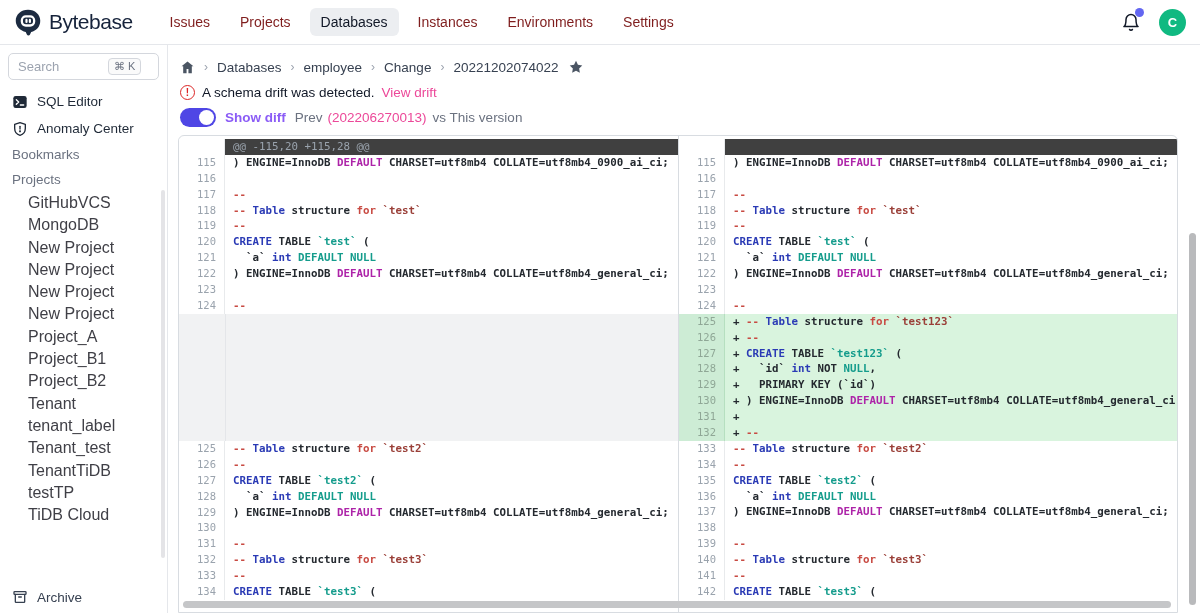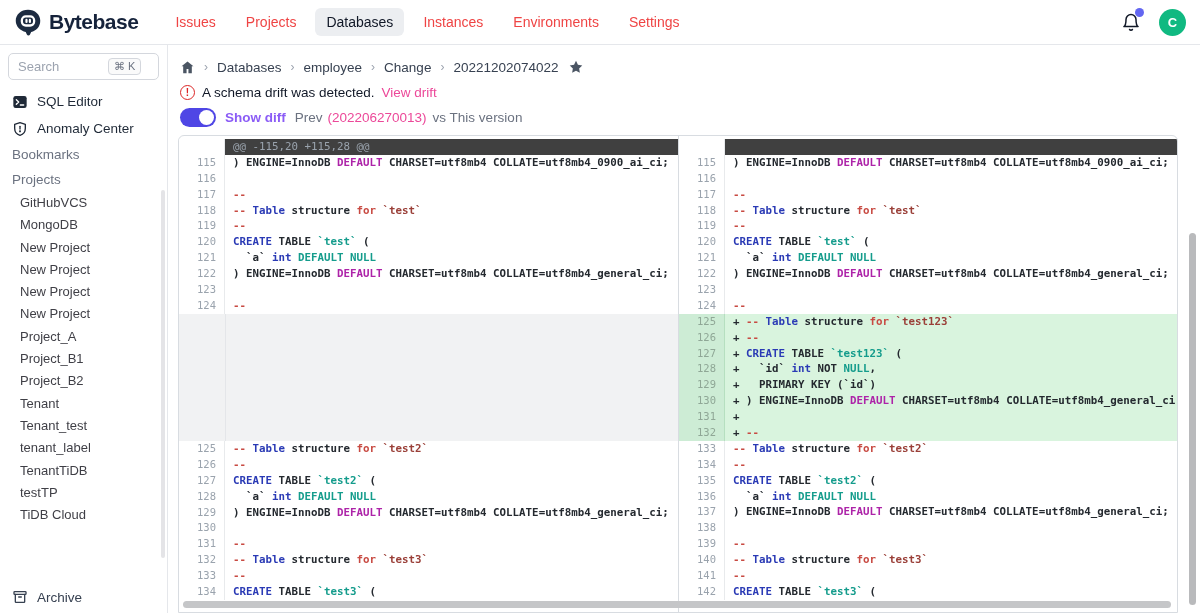--- a/index.html
+++ b/index.html
@@ -3,23 +3,23 @@
 <meta charset="utf-8">
 <style>
   * { margin:0; padding:0; box-sizing:border-box; }
   html,body { width:1200px; height:613px; overflow:hidden; background:#fff;
     font-family:"Liberation Sans", sans-serif; color:#1f2937; }
 
   
   .topbar { position:absolute; left:0; top:0; width:1200px; height:45px;
     border-bottom:1px solid #e5e7eb; display:flex; align-items:center; background:#fff; z-index:5;}
   .brand { display:flex; align-items:center; gap:7px; padding-left:14px; }
-  .brand-name { font-size:21px; font-weight:700; color:#16233b; letter-spacing:-0.5px; }
+  .brand-name { font-size:21px; font-weight:400; color:#16233b; letter-spacing:-0.5px; }
   .main-nav { display:flex; align-items:center; gap:8px; margin-left:26px; }
-  .nav-item { font-size:14px; color:#ef4444; padding:6px 11px; border-radius:6px; cursor:pointer; }
+  .nav-item { font-size:14px; color:#7f1d1d; padding:6px 11px; border-radius:6px; cursor:pointer; }
   .nav-item.active { background:#eceef1; color:#111827; font-weight:500; }
   .topbar-right { margin-left:auto; display:flex; align-items:center; gap:18px; padding-right:14px; }
   .bell-wrap { position:relative; width:20px; height:22px; }
   .bell-dot { position:absolute; right:-3px; top:-3px; width:9px; height:9px; border-radius:50%; background:#6366f1; }
   .avatar { width:27px; height:27px; border-radius:50%; background:#10b981; color:#fff;
     font-size:13px; font-weight:600; display:flex; align-items:center; justify-content:center; }
 
   
   .sidebar { position:absolute; left:0; top:45px; width:168px; height:568px;
     border-right:1px solid #e5e7eb; background:#fff; display:flex; flex-direction:column; }
@@ -29,22 +29,22 @@
     font-family:"Liberation Sans",sans-serif; color:#374151; background:transparent; }
   .search-box input::placeholder { color:#9ca3af; }
   .kbd { font-size:11px; color:#6b7280; border:1px solid #d4d7dd; border-radius:4px;
     padding:1px 5px; background:#fafafa; white-space:nowrap; }
   .side-item { height:27px; display:flex; align-items:center; gap:9px; padding:0 12px;
     font-size:13.5px; color:#1f2937; cursor:pointer; }
   .side-item svg { flex:0 0 auto; }
   .section-label { height:25px; display:flex; align-items:center; padding:0 12px;
     font-size:13.5px; color:#6b7280; }
   .proj-list { overflow:hidden; }
-  .proj-item { height:22.3px; line-height:22.3px; padding:0 12px 0 20px; font-size:13px;
-    color:#3f3f46; cursor:pointer; white-space:nowrap; }
+  .proj-item { height:22.3px; line-height:22.3px; padding:0 12px 0 20px; font-size:16px;
+    color:#3f3f46; cursor:pointer; white-space:nowrap;margin-left:8px; }
   .side-bottom { margin-top:auto; }
   .archive-row { height:32px; display:flex; align-items:center; gap:9px; padding:0 12px;
     font-size:13.5px; color:#374151; cursor:pointer; }
   .plan-bar { border-top:1px solid #e5e7eb; height:27px; display:flex; align-items:center;
     padding:0 12px; font-size:13px; font-weight:700; color:#111827; }
   .side-scroll { position:absolute; right:2px; top:145px; width:4px; height:368px;
     background:#e4e4e7; border-radius:2px; }
 
   
   .main { position:absolute; left:168px; top:45px; width:1032px; height:568px; background:#fff; }
@@ -162,22 +162,22 @@
       <div class="proj-item">GitHubVCS</div>
       <div class="proj-item">MongoDB</div>
       <div class="proj-item">New Project</div>
       <div class="proj-item">New Project</div>
       <div class="proj-item">New Project</div>
       <div class="proj-item">New Project</div>
       <div class="proj-item">Project_A</div>
       <div class="proj-item">Project_B1</div>
       <div class="proj-item">Project_B2</div>
       <div class="proj-item">Tenant</div>
+      <div class="proj-item">tenant_label</div>
       <div class="proj-item">Tenant_test</div>
-      <div class="proj-item">tenant_label</div>
       <div class="proj-item">TenantTiDB</div>
       <div class="proj-item">testTP</div>
       <div class="proj-item">TiDB Cloud</div>
     </div>
   <div class="side-bottom">
     <div class="archive-row">
       <svg width="16" height="16" viewBox="0 0 24 24" fill="none" stroke="#374151" stroke-width="2" stroke-linecap="round" stroke-linejoin="round">
         <rect x="3" y="4" width="18" height="4" rx="1"></rect>
         <path d="M5 8v11a1 1 0 0 0 1 1h12a1 1 0 0 0 1-1V8"></path>
         <path d="M10 12h4"></path>

